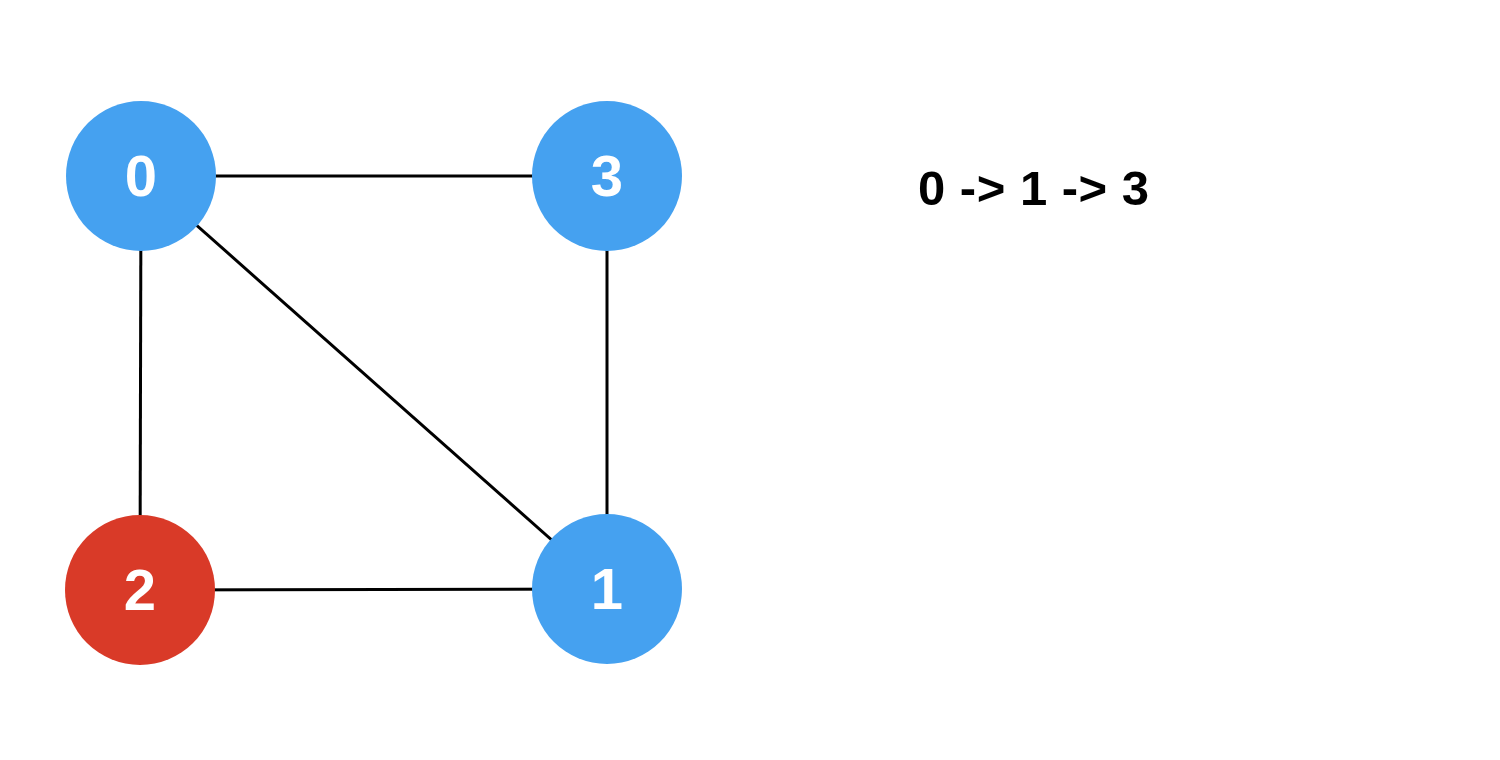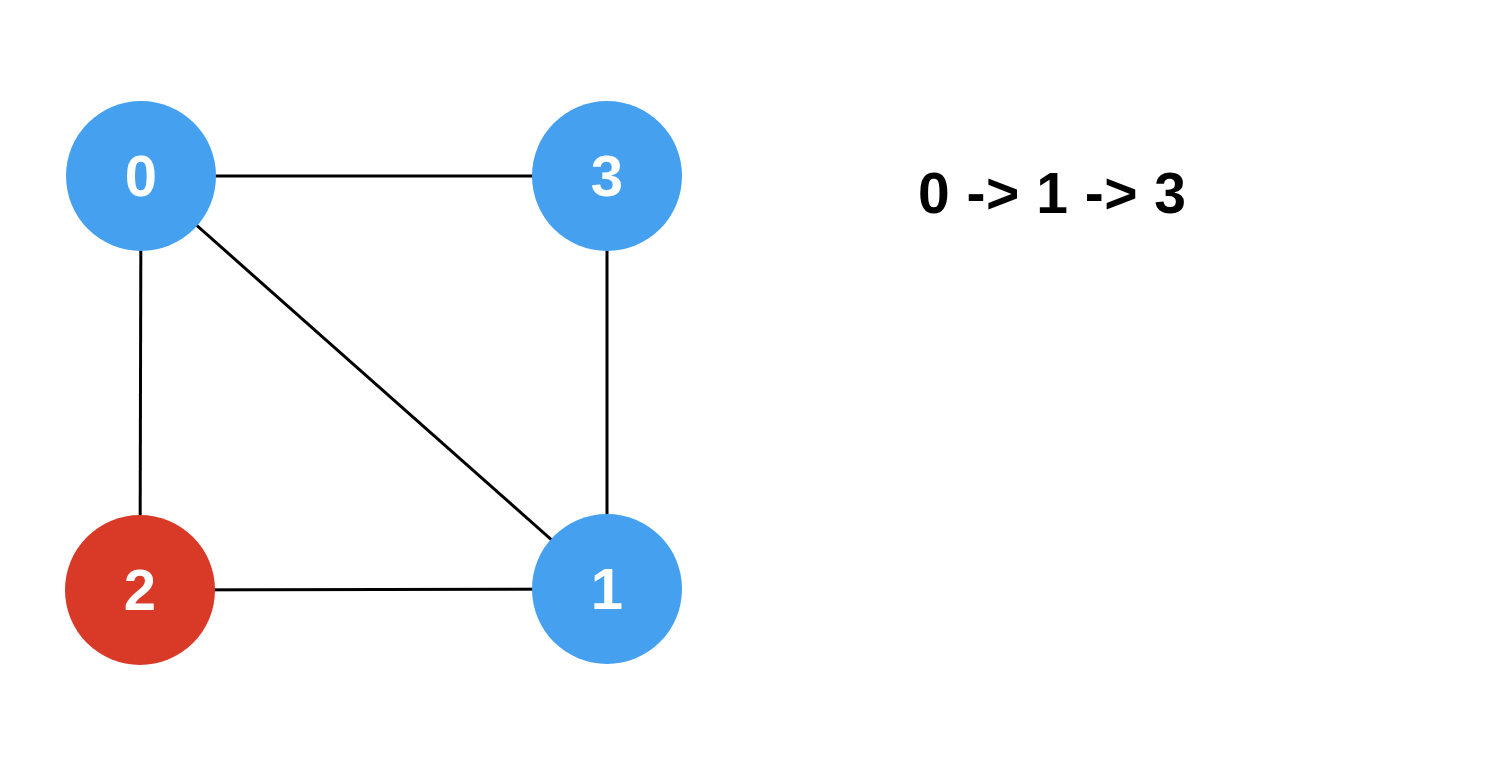--- a/index.html
+++ b/index.html
@@ -31,21 +31,21 @@
     color: #ffffff;
     font-weight: bold;
     font-size: 58px;
     line-height: 1;
     user-select: none;
   }
   .path-label {
     position: absolute;
     left: 918px;
     top: 160px;
-    font-size: 57px;
+    font-size: 49px;
     font-weight: bold;
     color: #000000;
     white-space: nowrap;
     letter-spacing: 0.5px;
     text-align: right;
   }
 </style>
 </head>
 <body>
 

